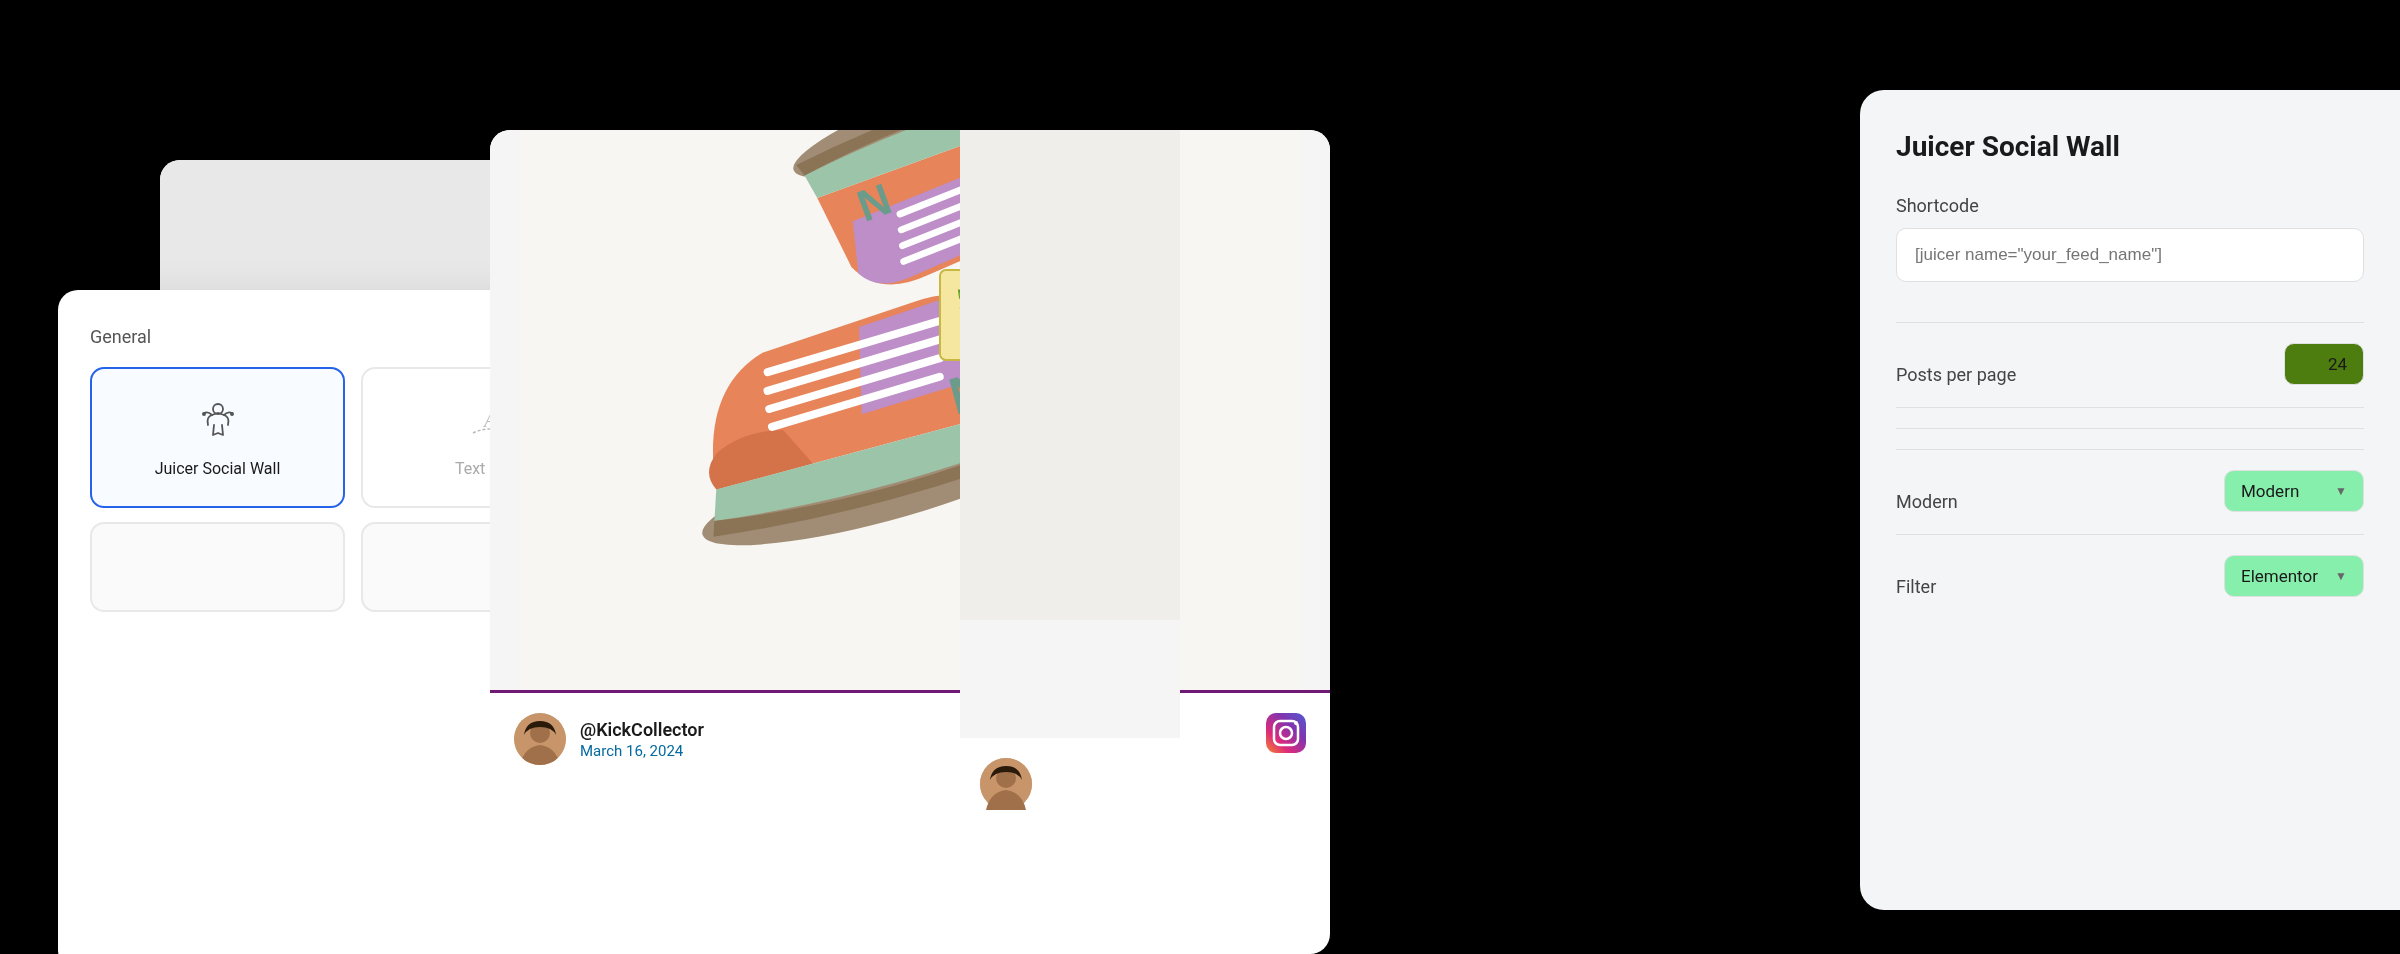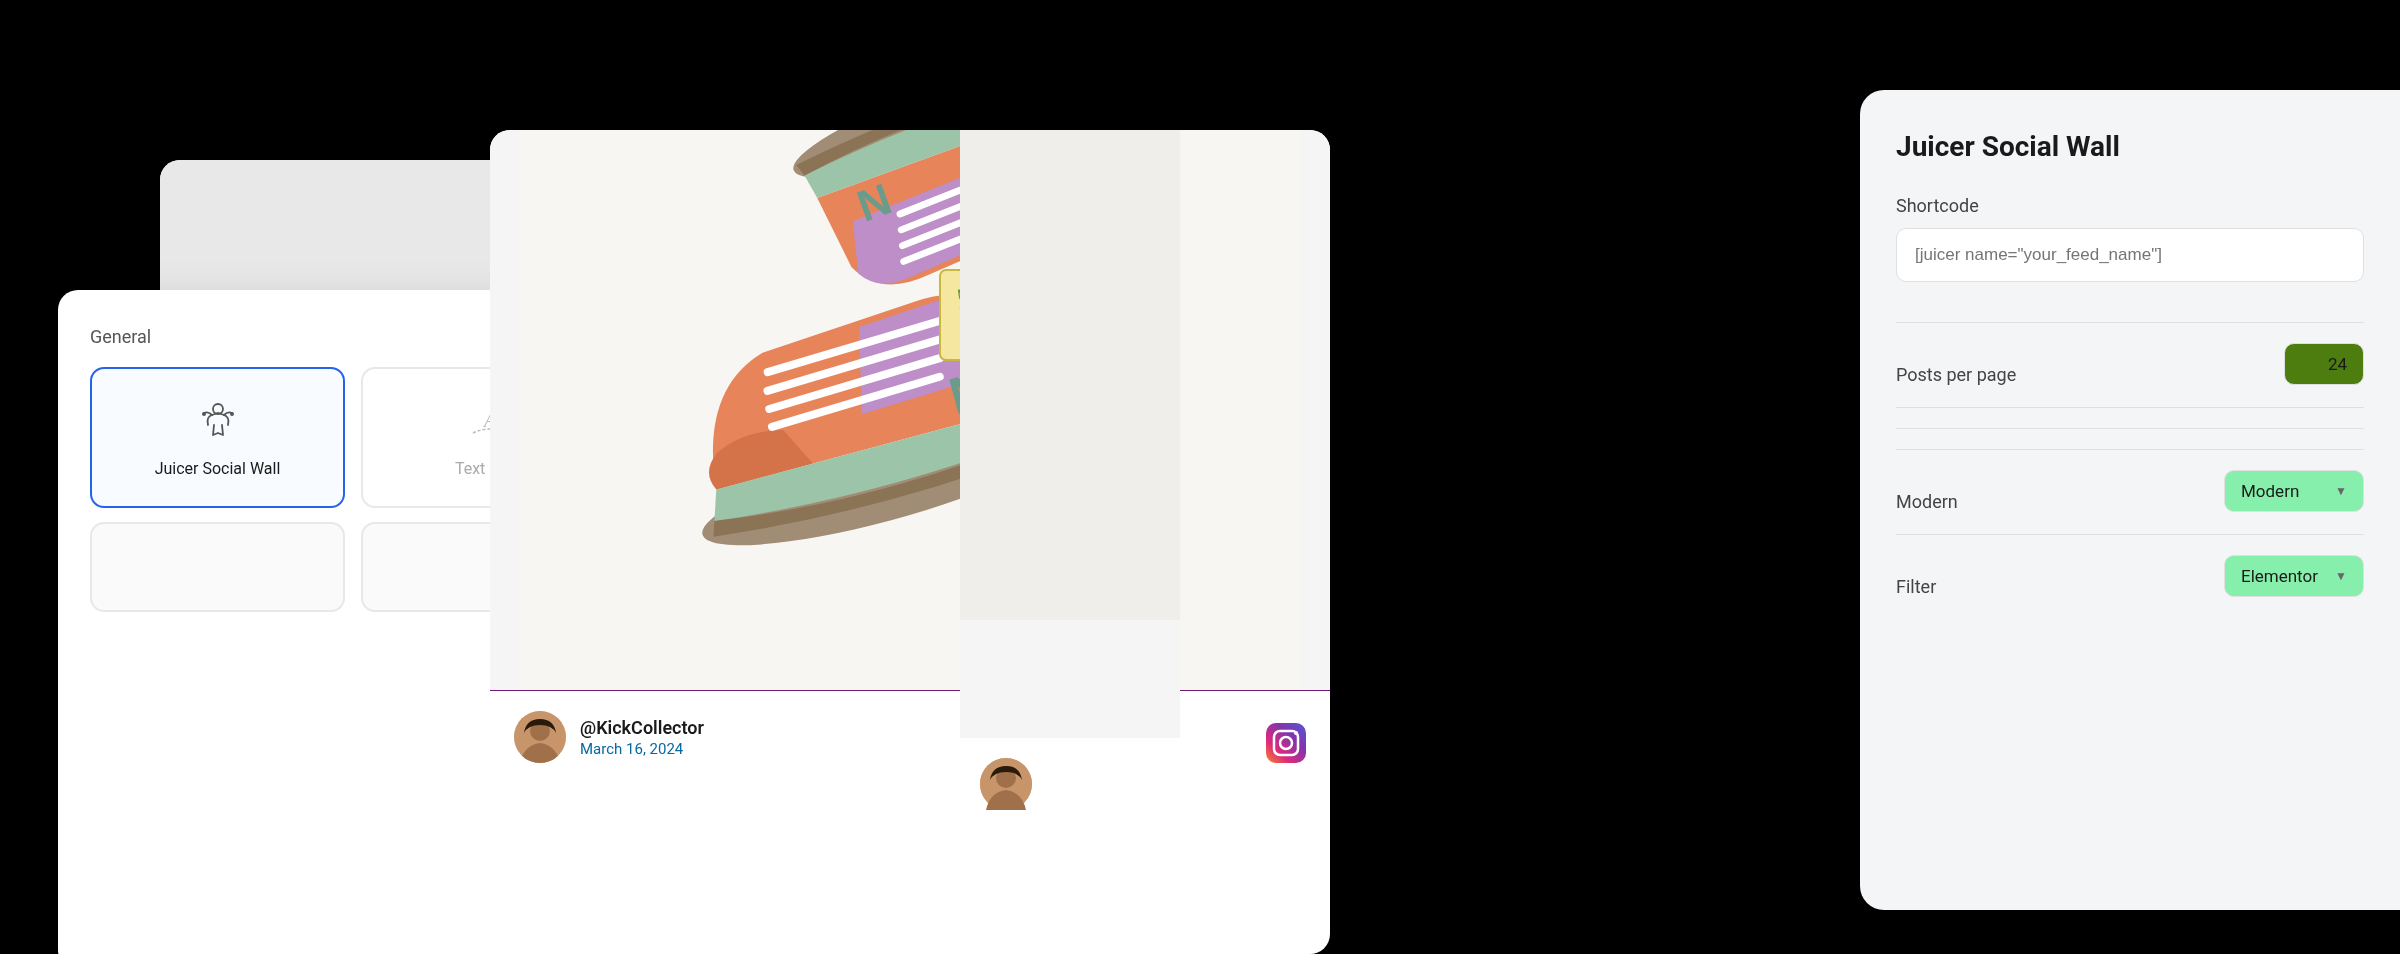--- a/index.html
+++ b/index.html
@@ -35,25 +35,25 @@
       height: 560px;
       background: #f5f5f5;
       display: flex;
       align-items: center;
       justify-content: center;
       overflow: hidden;
     }
 
     .feed-post-footer {
       display: flex;
-      align-items: flex-end;
+      align-items: flex-start;
       justify-content: space-between;
       padding: 20px 24px;
       background: #fff;
-      border-top: 1px solid #701a75;
+      border-top: 3px solid #701a75;
     }
 
     .feed-post-user {
       display: flex;
       align-items: center;
       gap: 14px;
     }
 
     .avatar {
       width: 52px;

